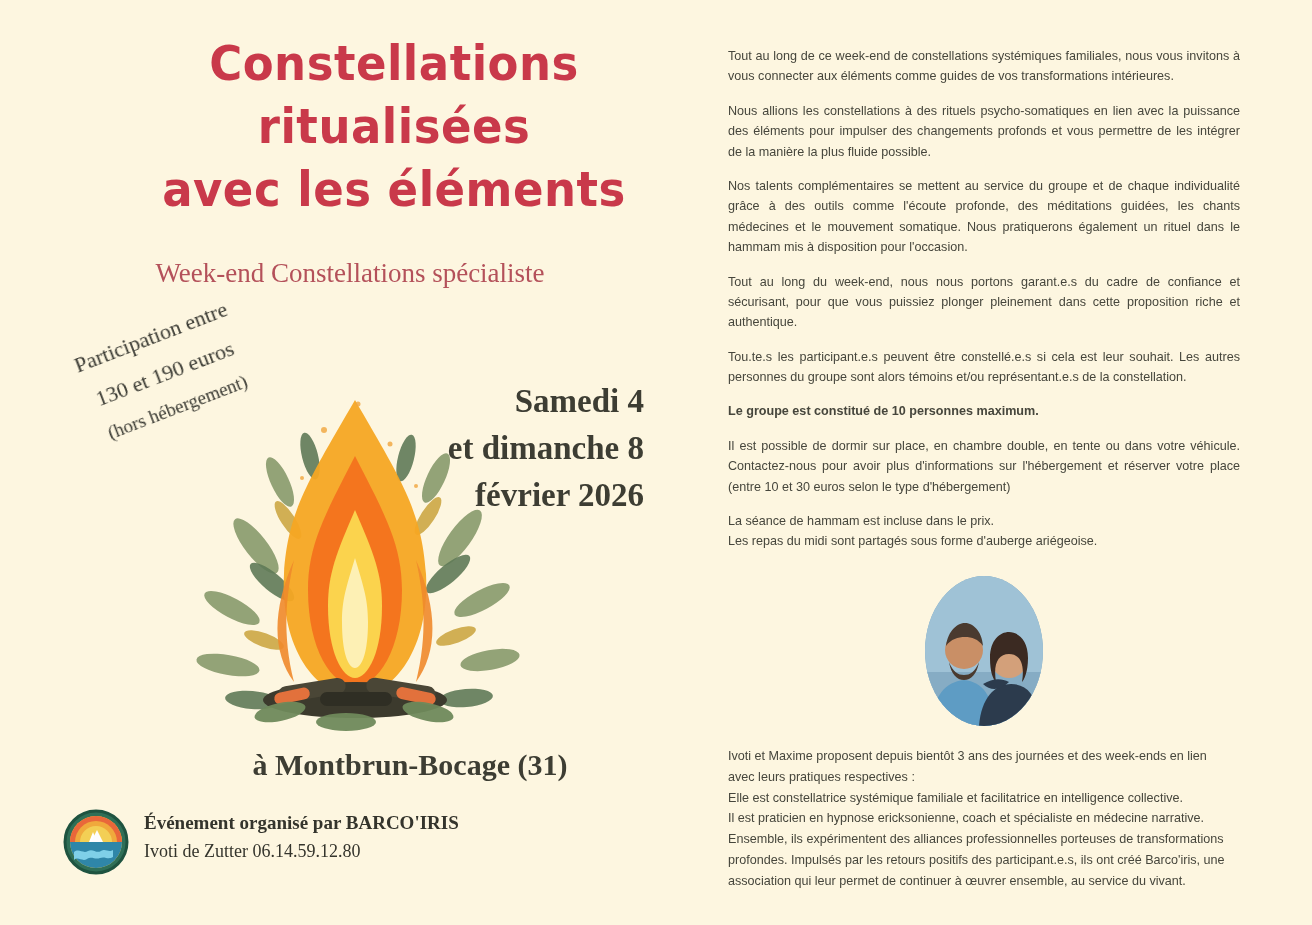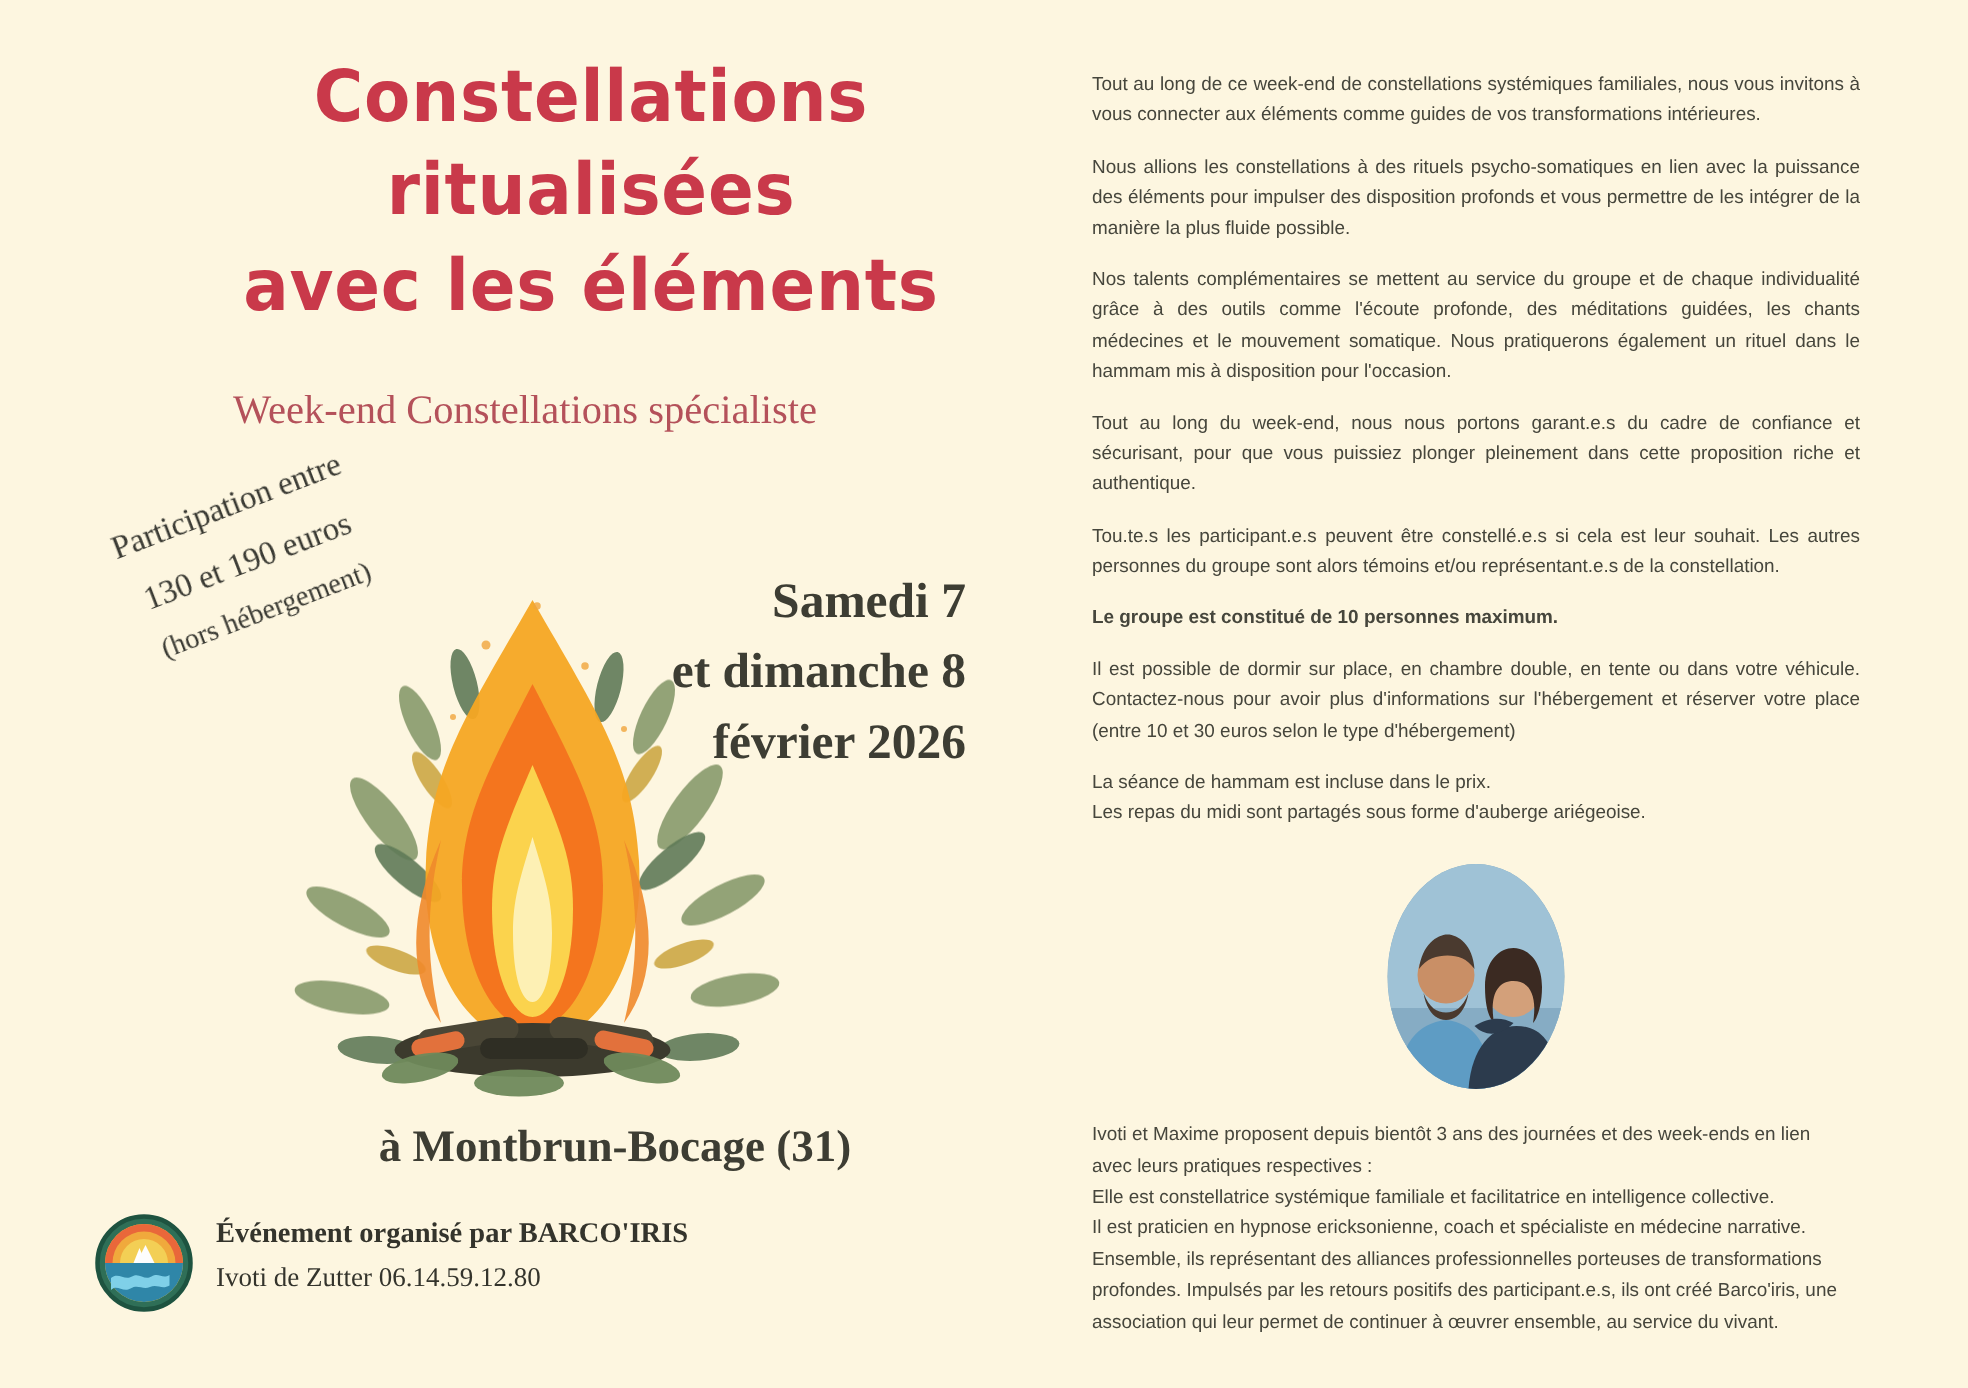--- a/index.html
+++ b/index.html
@@ -275,21 +275,21 @@
       </svg>
     </div>
 
     <div class="price-badge">
       <span class="pl">Participation entre</span>
       <span class="pl">130 et 190 euros</span>
       <span class="pl small">(hors hébergement)</span>
     </div>
 
     <div class="date-block">
-      <span class="dl">Samedi 7</span>
+      <span class="dl">Samedi 4</span>
       <span class="dl">et dimanche 8</span>
       <span class="dl">février 2026</span>
     </div>
 
     <div class="place">à Montbrun-Bocage (31)</div>
 
     <div class="org-block">
       <div class="org-logo">
         <svg viewBox="0 0 68 68" width="68" height="68" aria-hidden="true">
           <circle cx="34" cy="34" r="31" fill="#2f6f57"></circle>
@@ -306,21 +306,21 @@
       </div>
       <div class="org-text">
         <div class="org-title">Événement organisé par BARCO'IRIS</div>
         <span class="org-line">Ivoti de Zutter 06.14.59.12.80</span>
       </div>
     </div>
   </div>
 
   <div class="right-col">
     <p>Tout au long de ce week-end de constellations systémiques familiales, nous vous invitons à vous connecter aux éléments comme guides de vos transformations intérieures.</p>
-    <p>Nous allions les constellations à des rituels psycho-somatiques en lien avec la puissance des éléments pour impulser des disposition profonds et vous permettre de les intégrer de la manière la plus fluide possible.</p>
+    <p>Nous allions les constellations à des rituels psycho-somatiques en lien avec la puissance des éléments pour impulser des changements profonds et vous permettre de les intégrer de la manière la plus fluide possible.</p>
     <p>Nos talents complémentaires se mettent au service du groupe et de chaque individualité grâce à des outils comme l'écoute profonde, des méditations guidées, les chants médecines et le mouvement somatique. Nous pratiquerons également un rituel dans le hammam mis à disposition pour l'occasion.</p>
     <p>Tout au long du week-end, nous nous portons garant.e.s du cadre de confiance et sécurisant, pour que vous puissiez plonger pleinement dans cette proposition riche et authentique.</p>
     <p>Tou.te.s les participant.e.s peuvent être constellé.e.s si cela est leur souhait. Les autres personnes du groupe sont alors témoins et/ou représentant.e.s de la constellation.</p>
     <p class="bold">Le groupe est constitué de 10 personnes maximum.</p>
     <p>Il est possible de dormir sur place, en chambre double, en tente ou dans votre véhicule. Contactez-nous pour avoir plus d'informations sur l'hébergement et réserver votre place (entre 10 et 30 euros selon le type d'hébergement)</p>
     <p class="tight">La séance de hammam est incluse dans le prix.</p>
     <p>Les repas du midi sont partagés sous forme d'auberge ariégeoise.</p>
 
     <div class="portrait">
       <svg viewBox="0 0 118 150" width="118" height="150" aria-hidden="true">
@@ -338,19 +338,19 @@
 
         <path d="M58 108c10-6 18-6 26-2-8 8-18 10-26 2z" fill="#2c3b4d"></path>
       </svg>
     </div>
 
     <div class="bio">
       <span class="bl">Ivoti et Maxime proposent depuis bientôt 3 ans des journées et des week-ends en lien</span>
       <span class="bl">avec leurs pratiques respectives :</span>
       <span class="bl">Elle est constellatrice systémique familiale et facilitatrice en intelligence collective.</span>
       <span class="bl">Il est praticien en hypnose ericksonienne, coach et spécialiste en médecine narrative.</span>
-      <span class="bl">Ensemble, ils représentant des alliances professionnelles porteuses de transformations</span>
+      <span class="bl">Ensemble, ils expérimentent des alliances professionnelles porteuses de transformations</span>
       <span class="bl">profondes. Impulsés par les retours positifs des participant.e.s, ils ont créé Barco'iris, une</span>
       <span class="bl">association qui leur permet de continuer à œuvrer ensemble, au service du vivant.</span>
     </div>
   </div>
 
 </div>
 
 </body></html>

